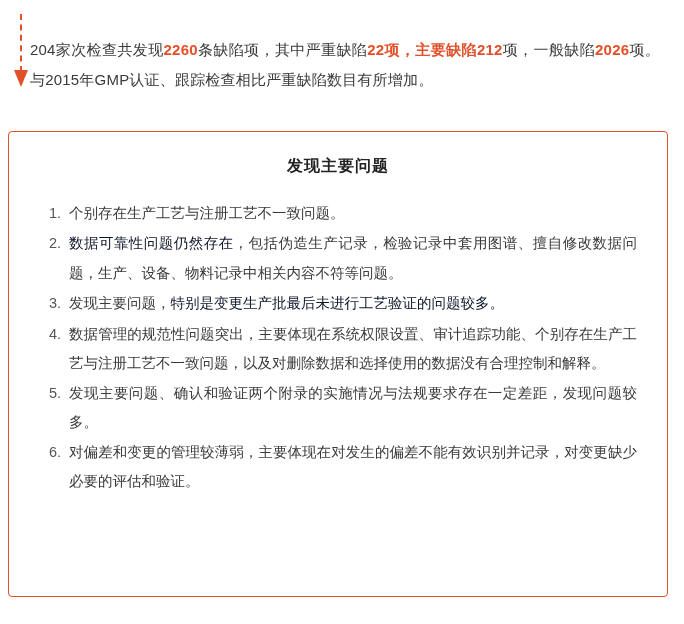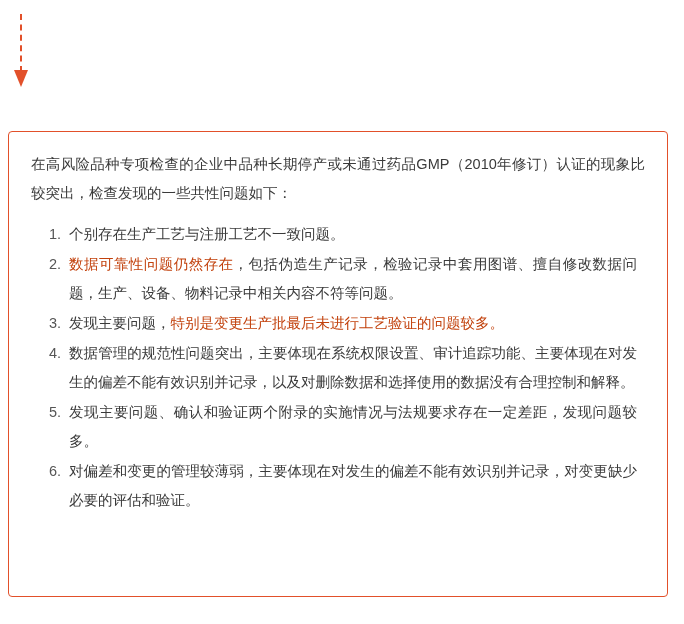--- a/index.html
+++ b/index.html
@@ -97,39 +97,41 @@
     line-height: 29px;
     color: #3a3a3a;
     margin-bottom: 1px;
     text-align: justify;
     padding-left: 4px;
   }
   ol.problem-list > li::marker {
     color: #555555;
   }
   li .accent {
-    color: #c2410c;
+    color: #0f172a;
+    font-family: Liberation Mono, monospace;
   }
   li.accent-item {
     color: #e2502a;
   }
 </style>
 </head>
 <body>
 
 <div class="summary-wrap">
   <div class="summary-marker">
     <div class="dash-line"></div>
     <div class="arrow-head"></div>
   </div>
+  <p class="summary-text" id="summary-text"><span>204家次检查共发现</span><span class="hl">2260</span><span>条缺陷项，其中严重缺陷</span><span class="hl">22</span><span class="hl">项，主要缺陷</span><span class="hl">212</span><span>项，一般缺陷</span><span class="hl">2026</span><span>项。与2015年GMP认证、跟踪检查相比严重缺陷数目有所增加。</span></p>
 </div>
 
 <div class="problem-box">
-  <p class="box-intro">在高风险品种专项检查的企业中品种长期停产或未通过药品GMP（2010年修订）认证的现象比较突出，检查发现的一些共性问题如下：</p>
+  <div class="box-title">发现主要问题</div>
   <ol class="problem-list" id="problem-list">
       <li class="accent-item"><span>个别存在生产工艺与注册工艺不一致问题。</span></li>
       <li><span class="accent">数据可靠性问题仍然存在</span><span>，包括伪造生产记录，检验记录中套用图谱、擅自修改数据问题，生产、设备、物料记录中相关内容不符等问题。</span></li>
       <li><span>发现主要问题，</span><span class="accent">特别是变更生产批最后未进行工艺验证的问题较多。</span></li>
-      <li><span>数据管理的规范性问题突出，主要体现在系统权限设置、审计追踪功能、主要体现在对发生的偏差不能有效识别并记录，以及对删除数据和选择使用的数据没有合理控制和解释。</span></li>
+      <li><span>数据管理的规范性问题突出，主要体现在系统权限设置、审计追踪功能、个别存在生产工艺与注册工艺不一致问题，以及对删除数据和选择使用的数据没有合理控制和解释。</span></li>
       <li><span>发现主要问题、确认和验证两个附录的实施情况与法规要求存在一定差距，发现问题较多。</span></li>
       <li><span>对偏差和变更的管理较薄弱，主要体现在对发生的偏差不能有效识别并记录，对变更缺少必要的评估和验证。</span></li>
     </ol>
 </div>
 
 </body></html>

